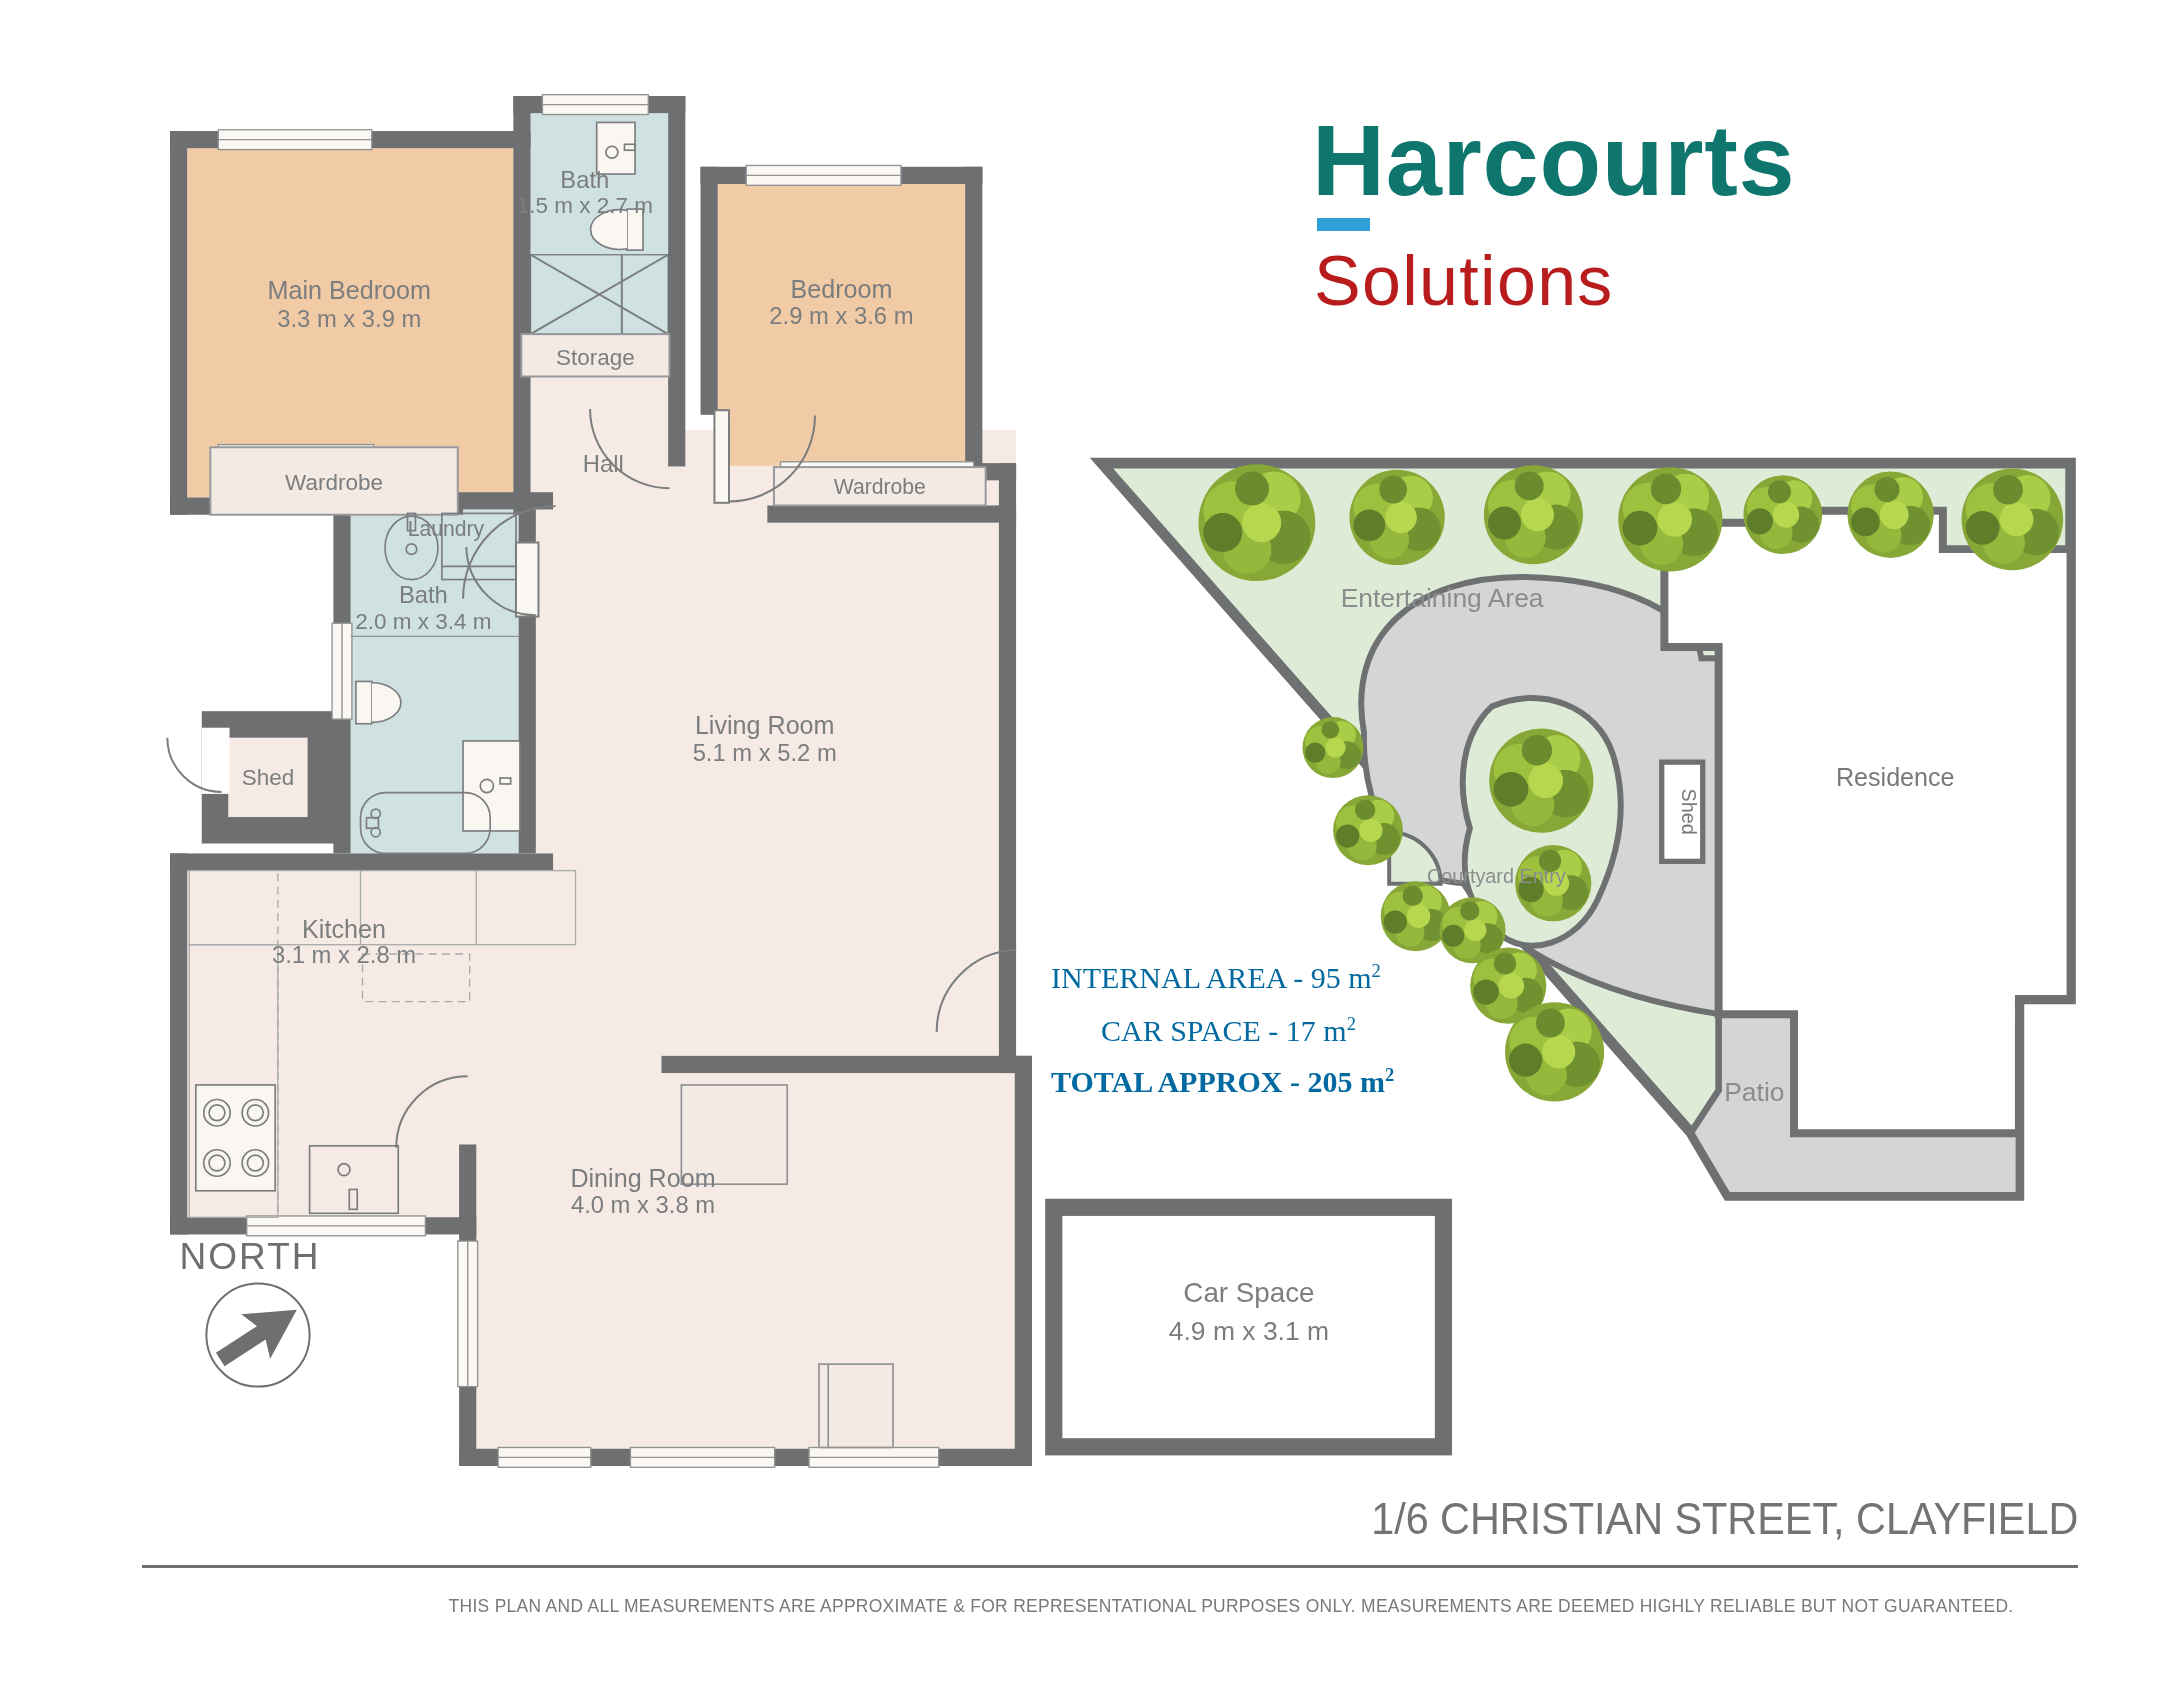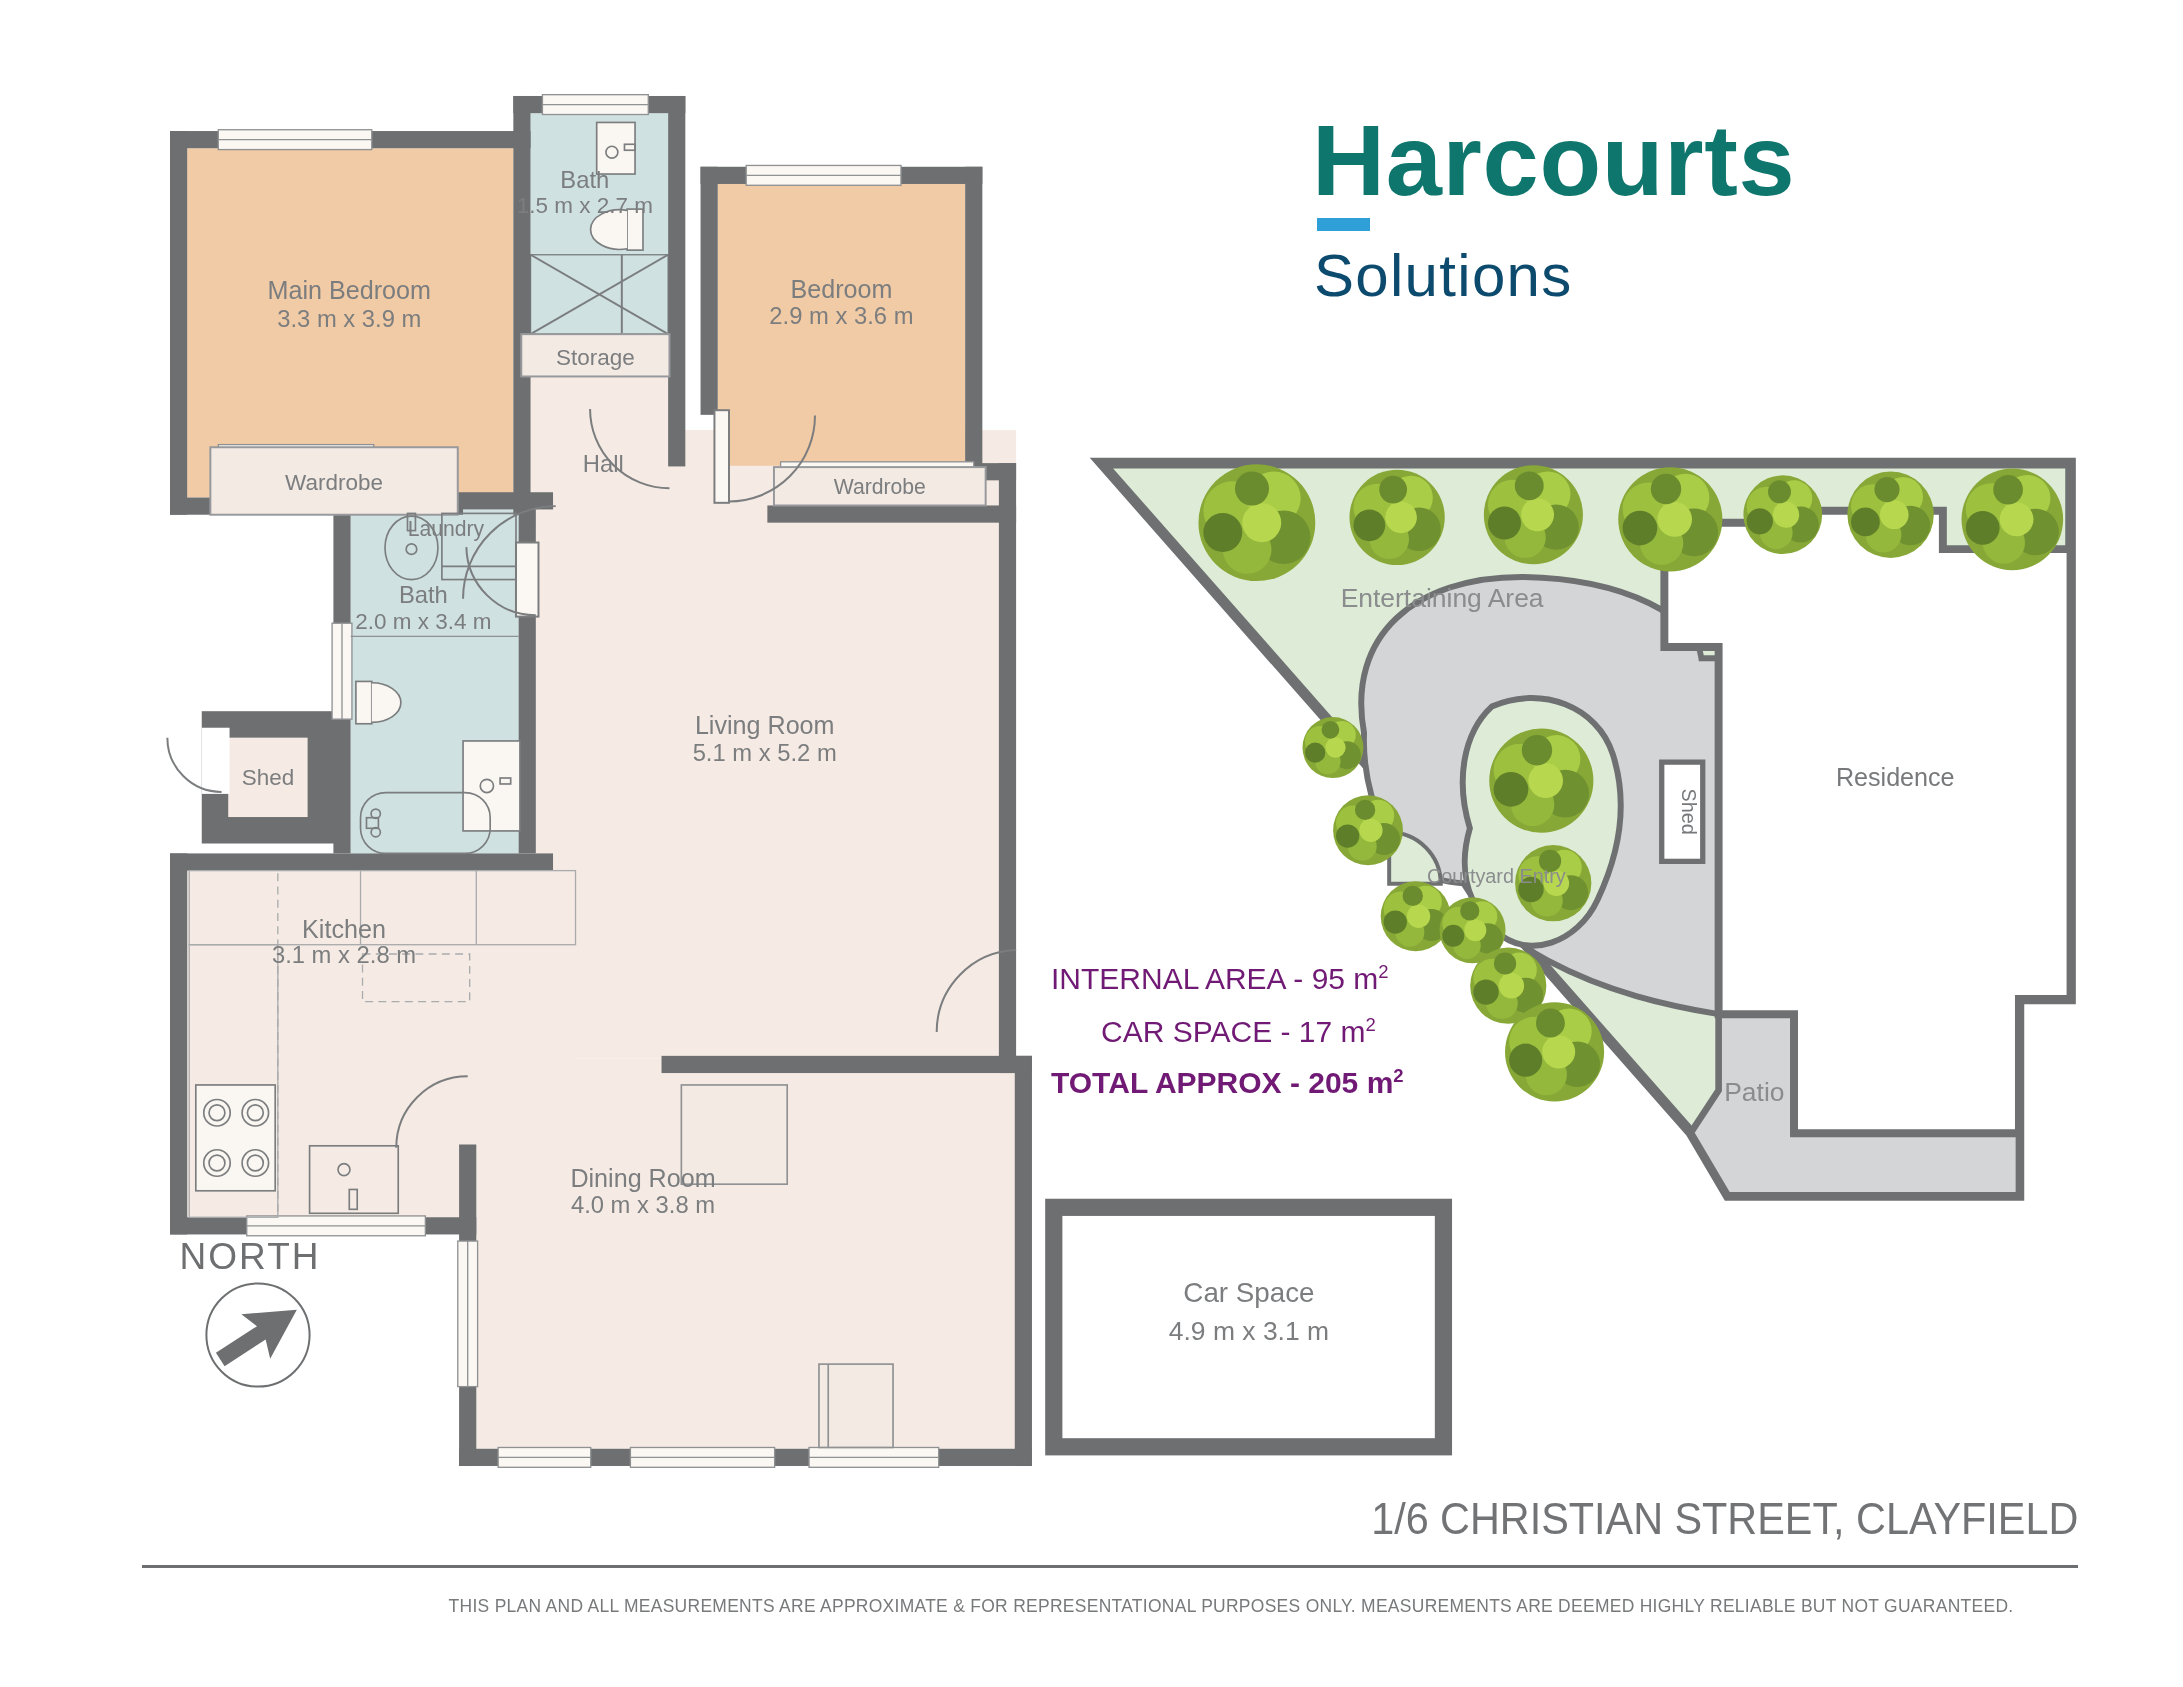--- a/index.html
+++ b/index.html
@@ -1,23 +1,23 @@
 <!DOCTYPE html>
 <html style="font-size:10.6px"><head>
 <meta charset="utf-8">
 <style>
   html,body{margin:0;padding:0;background:#ffffff;}
   .canvas{position:relative;width:2183px;height:1687px;background:#ffffff;overflow:hidden;
           font-family:"Liberation Sans",sans-serif;}
   .abs{position:absolute;}
   svg text{font-family:"Liberation Sans",sans-serif;}
   .brand{font-weight:bold;font-size:101px;color:#0f766e;letter-spacing:0.7px;line-height:1;}
-  .brand-sub{font-size:60px;color:#0c4a6e;font-weight:normal;letter-spacing:1.3px;line-height:1;}
+  .brand-sub{font-size:70px;color:#b91c1c;font-weight:normal;letter-spacing:1.3px;line-height:1;}
   .brand-bar{background:#2f9fd8;width:53px;height:13.2px;}
-  .area-line{font-size:30px;color:#701a75;letter-spacing:0;}
+  .area-line{font-size:30px;color:#0369a1;letter-spacing:0;font-family:Liberation Serif, serif;}
   .area-line .sup{font-size:18.5px;vertical-align:super;}
   .area-line.total{font-weight:bold;}
   .address{font-size:44px;color:#717375;transform:scaleX(0.94);transform-origin:right center;white-space:nowrap;}
   .rule{background:#6d6f71;}
   .disclaimer{font-size:18px;color:#77797a;text-align:center;letter-spacing:0.3px;white-space:nowrap;transform:scaleX(0.97);transform-origin:center;}
 </style>
 </head>
 <body>
 
 <div class="canvas">

